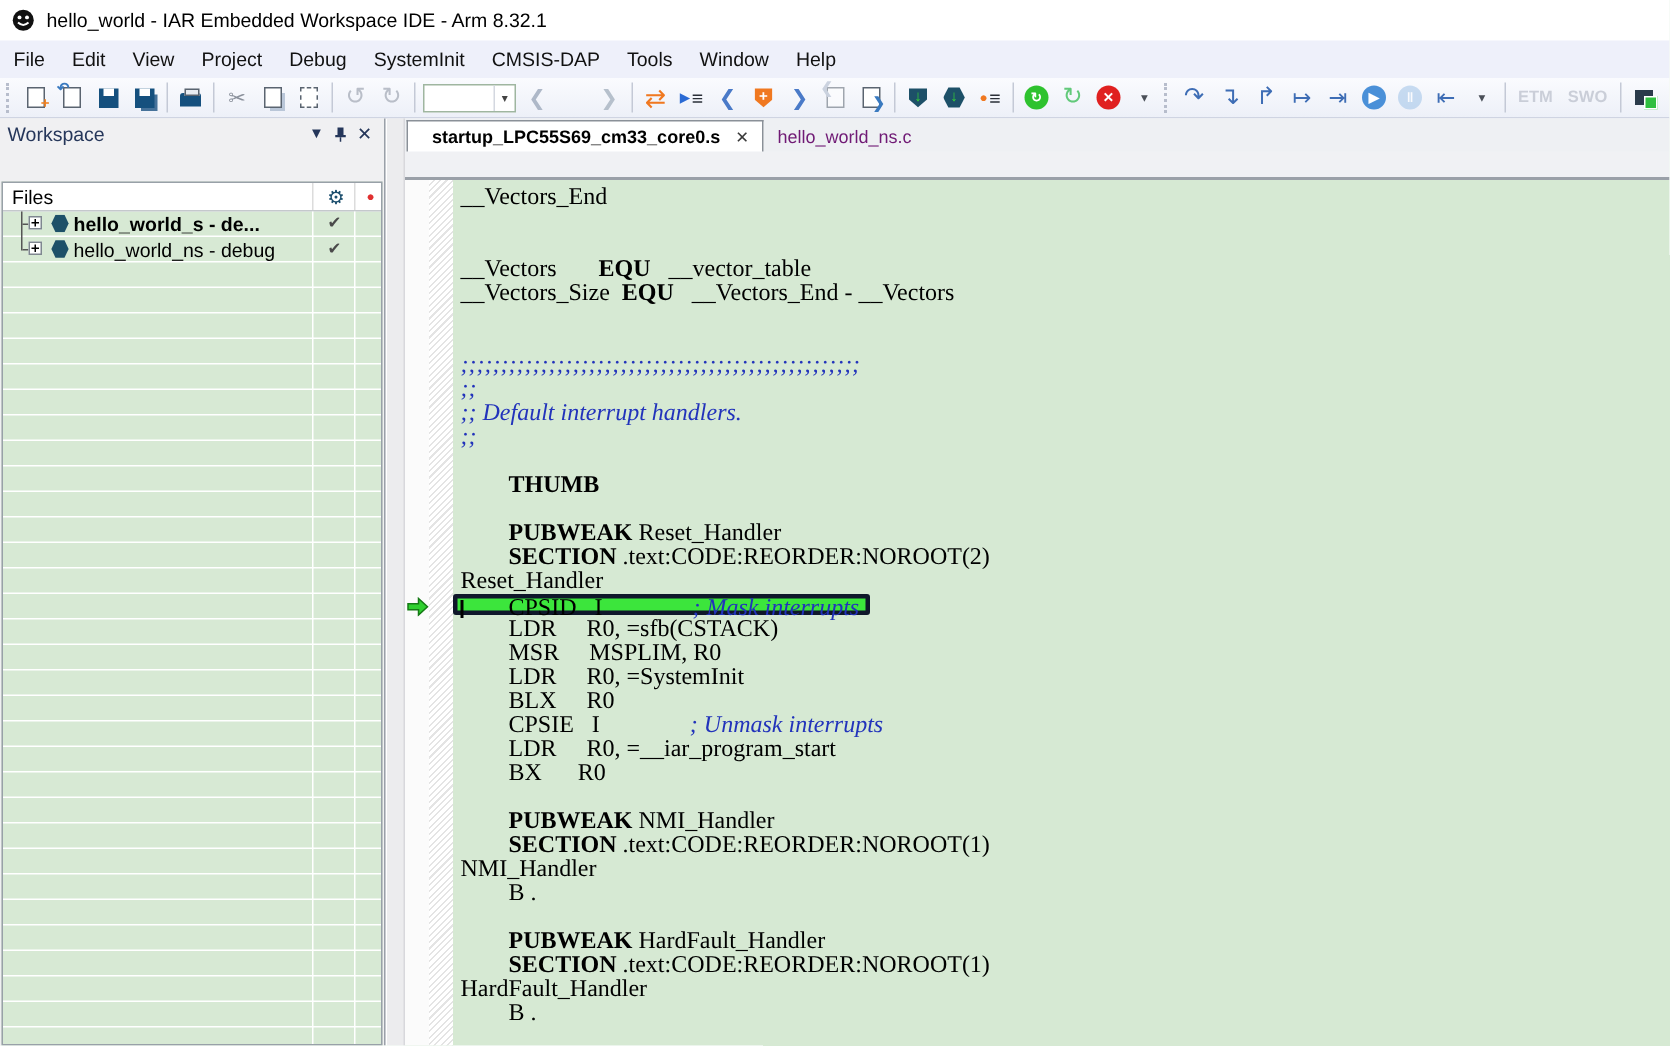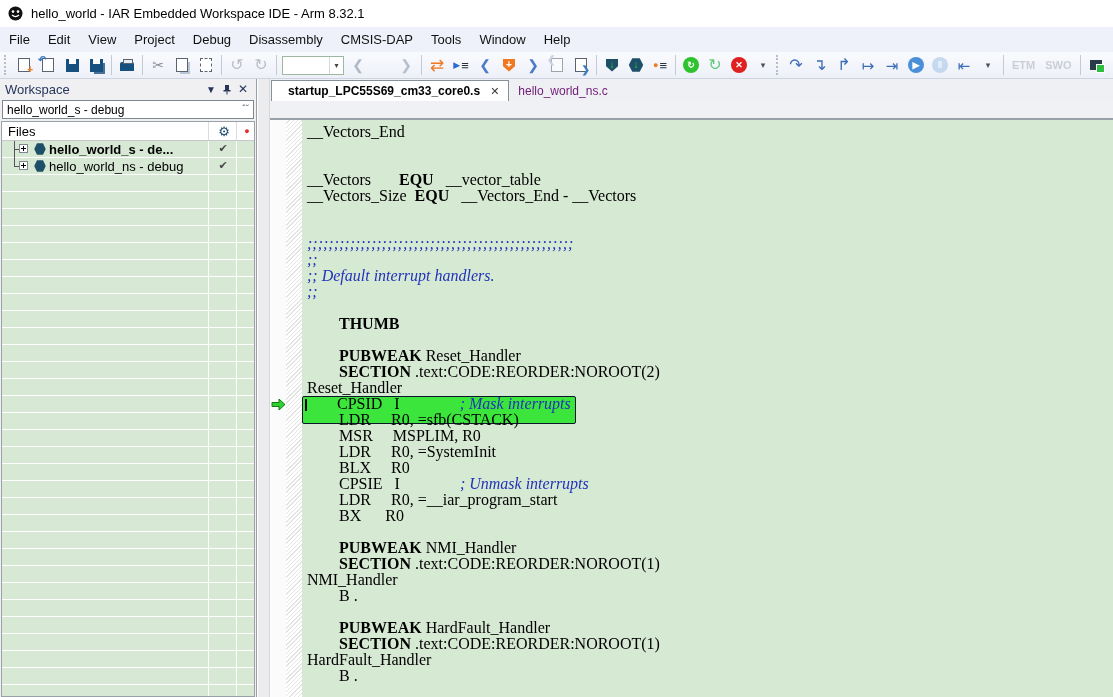--- a/index.html
+++ b/index.html
@@ -131,22 +131,22 @@
   .gutter-white { position:absolute; left:0; top:0; width:16px; height:100%;
     background:#fbfbfb; }
   .gutter-hatch { position:absolute; left:16px; top:0; width:16px; height:100%;
     background:repeating-linear-gradient(135deg,#ffffff 0 2px,#e4e4e4 2px 3px); }
   #code { position:absolute; left:32px; top:0; right:0; bottom:0;
     padding:4px 0 0 5px; font-family:Liberation Serif, serif; font-size:16px;
     line-height:16px; color:#000; white-space:pre; overflow:hidden; }
   .ln { height:16px; }
   .kw { font-weight:bold; }
   .cm { color:#2233bb; font-style:italic; }
-  .hlbox { display:inline-block; background:#3ce53c; border:1px solid #0f172a;
-    border-radius:2px; height:28px; margin-left:-5px; padding:0 4px 0 2px;
+  .hlbox { display:inline-block; background:#3ce53c; border:3px solid #0f172a;
+    border-radius:2px; height:14px; margin-left:-5px; padding:0 4px 0 2px;
     line-height:14px; }
   .cursor { display:inline-block; width:2px; height:12px; background:#000;
     vertical-align:-2px; margin-right:-2px; }
   .exec-arrow { position:absolute; left:1px; top:278px; width:15px; height:13px; }
 </style>
 </head>
 <body>
 
 <div id="titlebar">
   <svg width="15" height="15" viewBox="0 0 15 15">
@@ -157,21 +157,21 @@
   </svg>
   <span>hello_world - IAR Embedded Workspace IDE - Arm 8.32.1</span>
 </div>
 
 <div id="menubar">
     <span class="menu-item">File</span>
     <span class="menu-item">Edit</span>
     <span class="menu-item">View</span>
     <span class="menu-item">Project</span>
     <span class="menu-item">Debug</span>
-    <span class="menu-item">Disassembly</span>
+    <span class="menu-item">SystemInit</span>
     <span class="menu-item">CMSIS-DAP</span>
     <span class="menu-item">Tools</span>
     <span class="menu-item">Window</span>
     <span class="menu-item">Help</span>
   </div>
 
 <div id="toolbar">
     <span class="tb-grip"></span>
     <span class="tb-btn">
       <span class="ico-page">
@@ -322,25 +322,20 @@
       <span class="spacer"></span>
       <span class="ws-hicon">▼</span>
       <span class="ws-hicon">
         <svg width="10" height="11" viewBox="0 0 10 11">
             <rect x="3" y="1" width="4" height="5" fill="#25365a"></rect>
             <rect x="1.5" y="6" width="7" height="1.5" fill="#25365a"></rect>
             <rect x="4.5" y="7.5" width="1" height="3" fill="#25365a"></rect>
           </svg>
       </span>
       <span class="ws-hicon" style="font-size:12px;">✕</span>
-    </div>
-    <div class="ws-combo">
-      <span>hello_world_s - debug</span>
-      <span class="spacer"></span>
-      <span class="chev">ˆˇ</span>
     </div>
     <div class="files-panel">
       <div class="files-header">
         <span>Files</span>
         <span class="hv" style="left:206px;"></span>
         <span class="hv" style="left:234px;"></span>
         <span class="fh-gear">⚙</span>
         <span class="fh-dot">●</span>
       </div>
       <div class="files-body" id="files-body">

